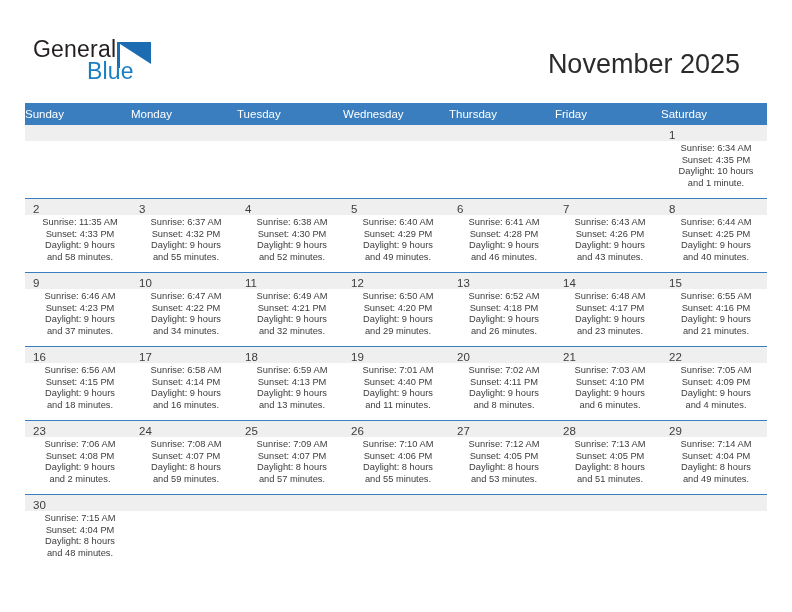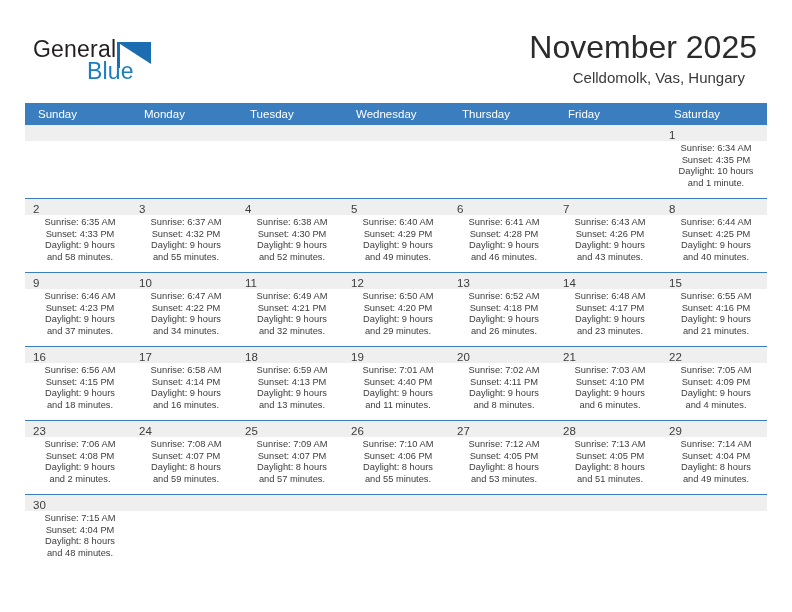--- a/index.html
+++ b/index.html
@@ -64,26 +64,26 @@
   }
   .logo-flag svg { display: block; }
 
   .title-block {
     position: absolute;
     right: 35px;
     top: 30px;
     text-align: right;
   }
   .cal-title {
-    font-size: 32px;
+    font-size: 27px;
     color: #2b2b2b;
     line-height: 34px;
     white-space: nowrap;
     font-weight: normal;
-    margin: 0;
+    margin: 17px;
   }
   .cal-subtitle {
     font-size: 15px;
     color: #3a3a3a;
     line-height: 22px;
     margin: 3px 12px 0 0;
     white-space: nowrap;
     font-weight: normal;
   }
 
@@ -97,21 +97,21 @@
     table-layout: fixed;
   }
   .calendar col { width: 106px; }
 
   .calendar thead th {
     background: #3a7ebf;
     color: #ffffff;
     font-size: 11.5px;
     font-weight: normal;
     text-align: left;
-    padding: 5px 0 5px 13px;
+    padding: 5px 0 5px 0;
     height: 12px;
     line-height: 12px;
     border: none;
   }
 
   .calendar tbody tr {
     height: 73px;
   }
   .calendar tbody td {
     vertical-align: top;
@@ -242,21 +242,21 @@
                 <div>and 1 minute.</div>
               </div>
             </div>
           </td>
         </tr>
         <tr>
           <td>
             <div class="cell-inner">
               <div class="daynum-band"><span class="daynum">2</span></div>
               <div class="details">
-                <div>Sunrise: 6:35 AM</div>
+                <div>Sunrise: 11:35 AM</div>
                 <div>Sunset: 4:33 PM</div>
                 <div>Daylight: 9 hours</div>
                 <div>and 58 minutes.</div>
               </div>
             </div>
           </td>
           <td>
             <div class="cell-inner">
               <div class="daynum-band"><span class="daynum">3</span></div>
               <div class="details">

